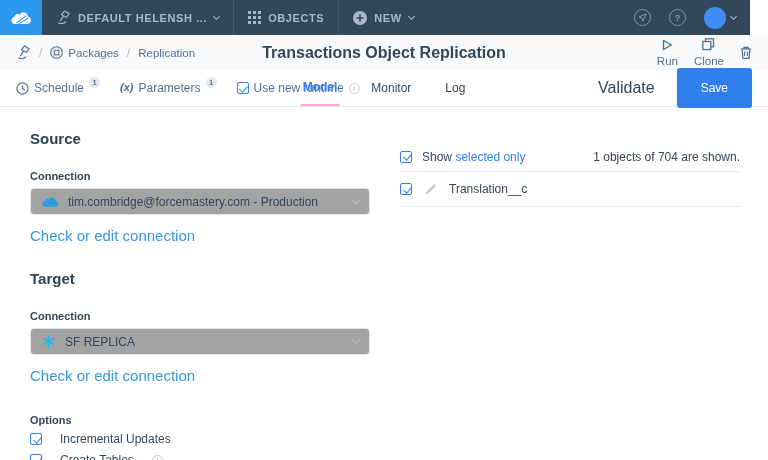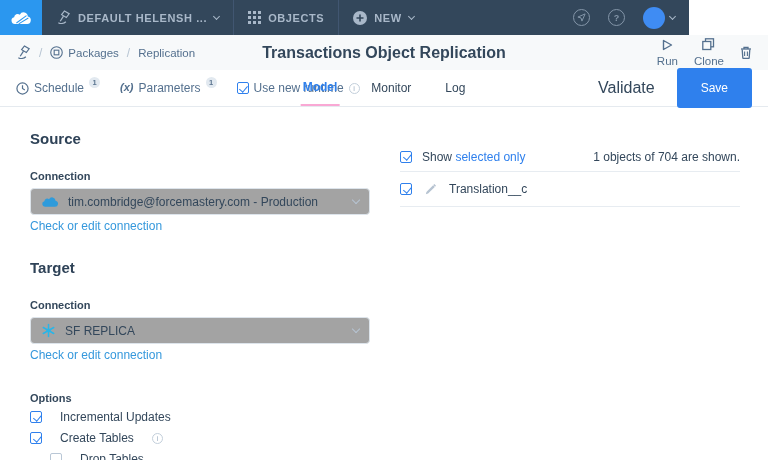--- a/index.html
+++ b/index.html
@@ -1,20 +1,20 @@
 <!DOCTYPE html>
 <html><head>
 <meta charset="utf-8">
 <style>
   * { margin:0; padding:0; box-sizing:border-box; }
   html,body { width:768px; height:460px; overflow:hidden; background:#fff;
     font-family:"Liberation Sans", sans-serif; color:#33475b; }
 
   
-  .topbar { position:absolute; top:0; left:0; width:689px; height:35px;
+  .topbar { position:absolute; top:0; left:0; width:750px; height:35px;
     background:#33475b; display:flex; align-items:center; }
   .logo-box { width:42px; height:35px; background:#2b97ef; display:flex;
     align-items:center; justify-content:center; flex:none; }
   .tb-item { display:flex; align-items:center; gap:7px; padding:0 14px;
     height:35px; color:#a9b8c9; font-size:11px; font-weight:700;
     letter-spacing:.6px; cursor:pointer; white-space:nowrap; }
   .tb-sep { width:1px; height:35px; background:#415671; flex:none; }
   .tb-right { margin-left:auto; display:flex; align-items:center; gap:18px; padding-right:14px; }
   .circle-ic { width:17px; height:17px; border-radius:50%; border:1px solid #8496a9;
     color:#8496a9; display:flex; align-items:center; justify-content:center;
@@ -63,21 +63,21 @@
   .col-right { position:absolute; left:400px; top:130px; width:340px; }
   .section-h { font-size:15px; font-weight:700; color:#2e4257; }
   .field-label { font-size:11px; font-weight:700; color:#33475b; margin-top:23px; }
   .select-box { margin-top:6px; height:27px; border:1px solid #dde4eb;
     border-radius:4px; display:flex; align-items:center; gap:9px;
     padding:0 10px; cursor:pointer; background:#a3a3a3; }
   .select-box .val { font-size:12px; color:#33475b; flex:1; white-space:nowrap;
     overflow:hidden; }
   .sel-chev { width:6px; height:6px; border-right:1.5px solid #b6c4d2;
     border-bottom:1.5px solid #b6c4d2; transform:rotate(45deg); margin-top:-3px; flex:none; }
-  .check-link { margin-top:4px; font-size:12px; color:#3598dc; cursor:pointer; }
+  .check-link { margin-top:12px; font-size:15px; color:#3598dc; cursor:pointer; }
   .target-gap { margin-top:26px; }
   .opts-label { font-size:11px; font-weight:700; color:#33475b; margin-top:30px; }
   .opt-row { display:flex; align-items:center; gap:18px; margin-top:5px;
     font-size:12px; color:#33475b; height:16px; }
   .opt-row.indent { margin-left:20px; }
 
   .cb { width:12px; height:12px; border:1px solid #2f80ed; border-radius:2px;
     background:#fff; position:relative; flex:none; cursor:pointer; display:inline-block; }
   .cb.checked::after { content:""; position:absolute; left:3.5px; top:0.5px;
     width:3.5px; height:7px; border:solid #2f80ed; border-width:0 1.8px 1.8px 0;

